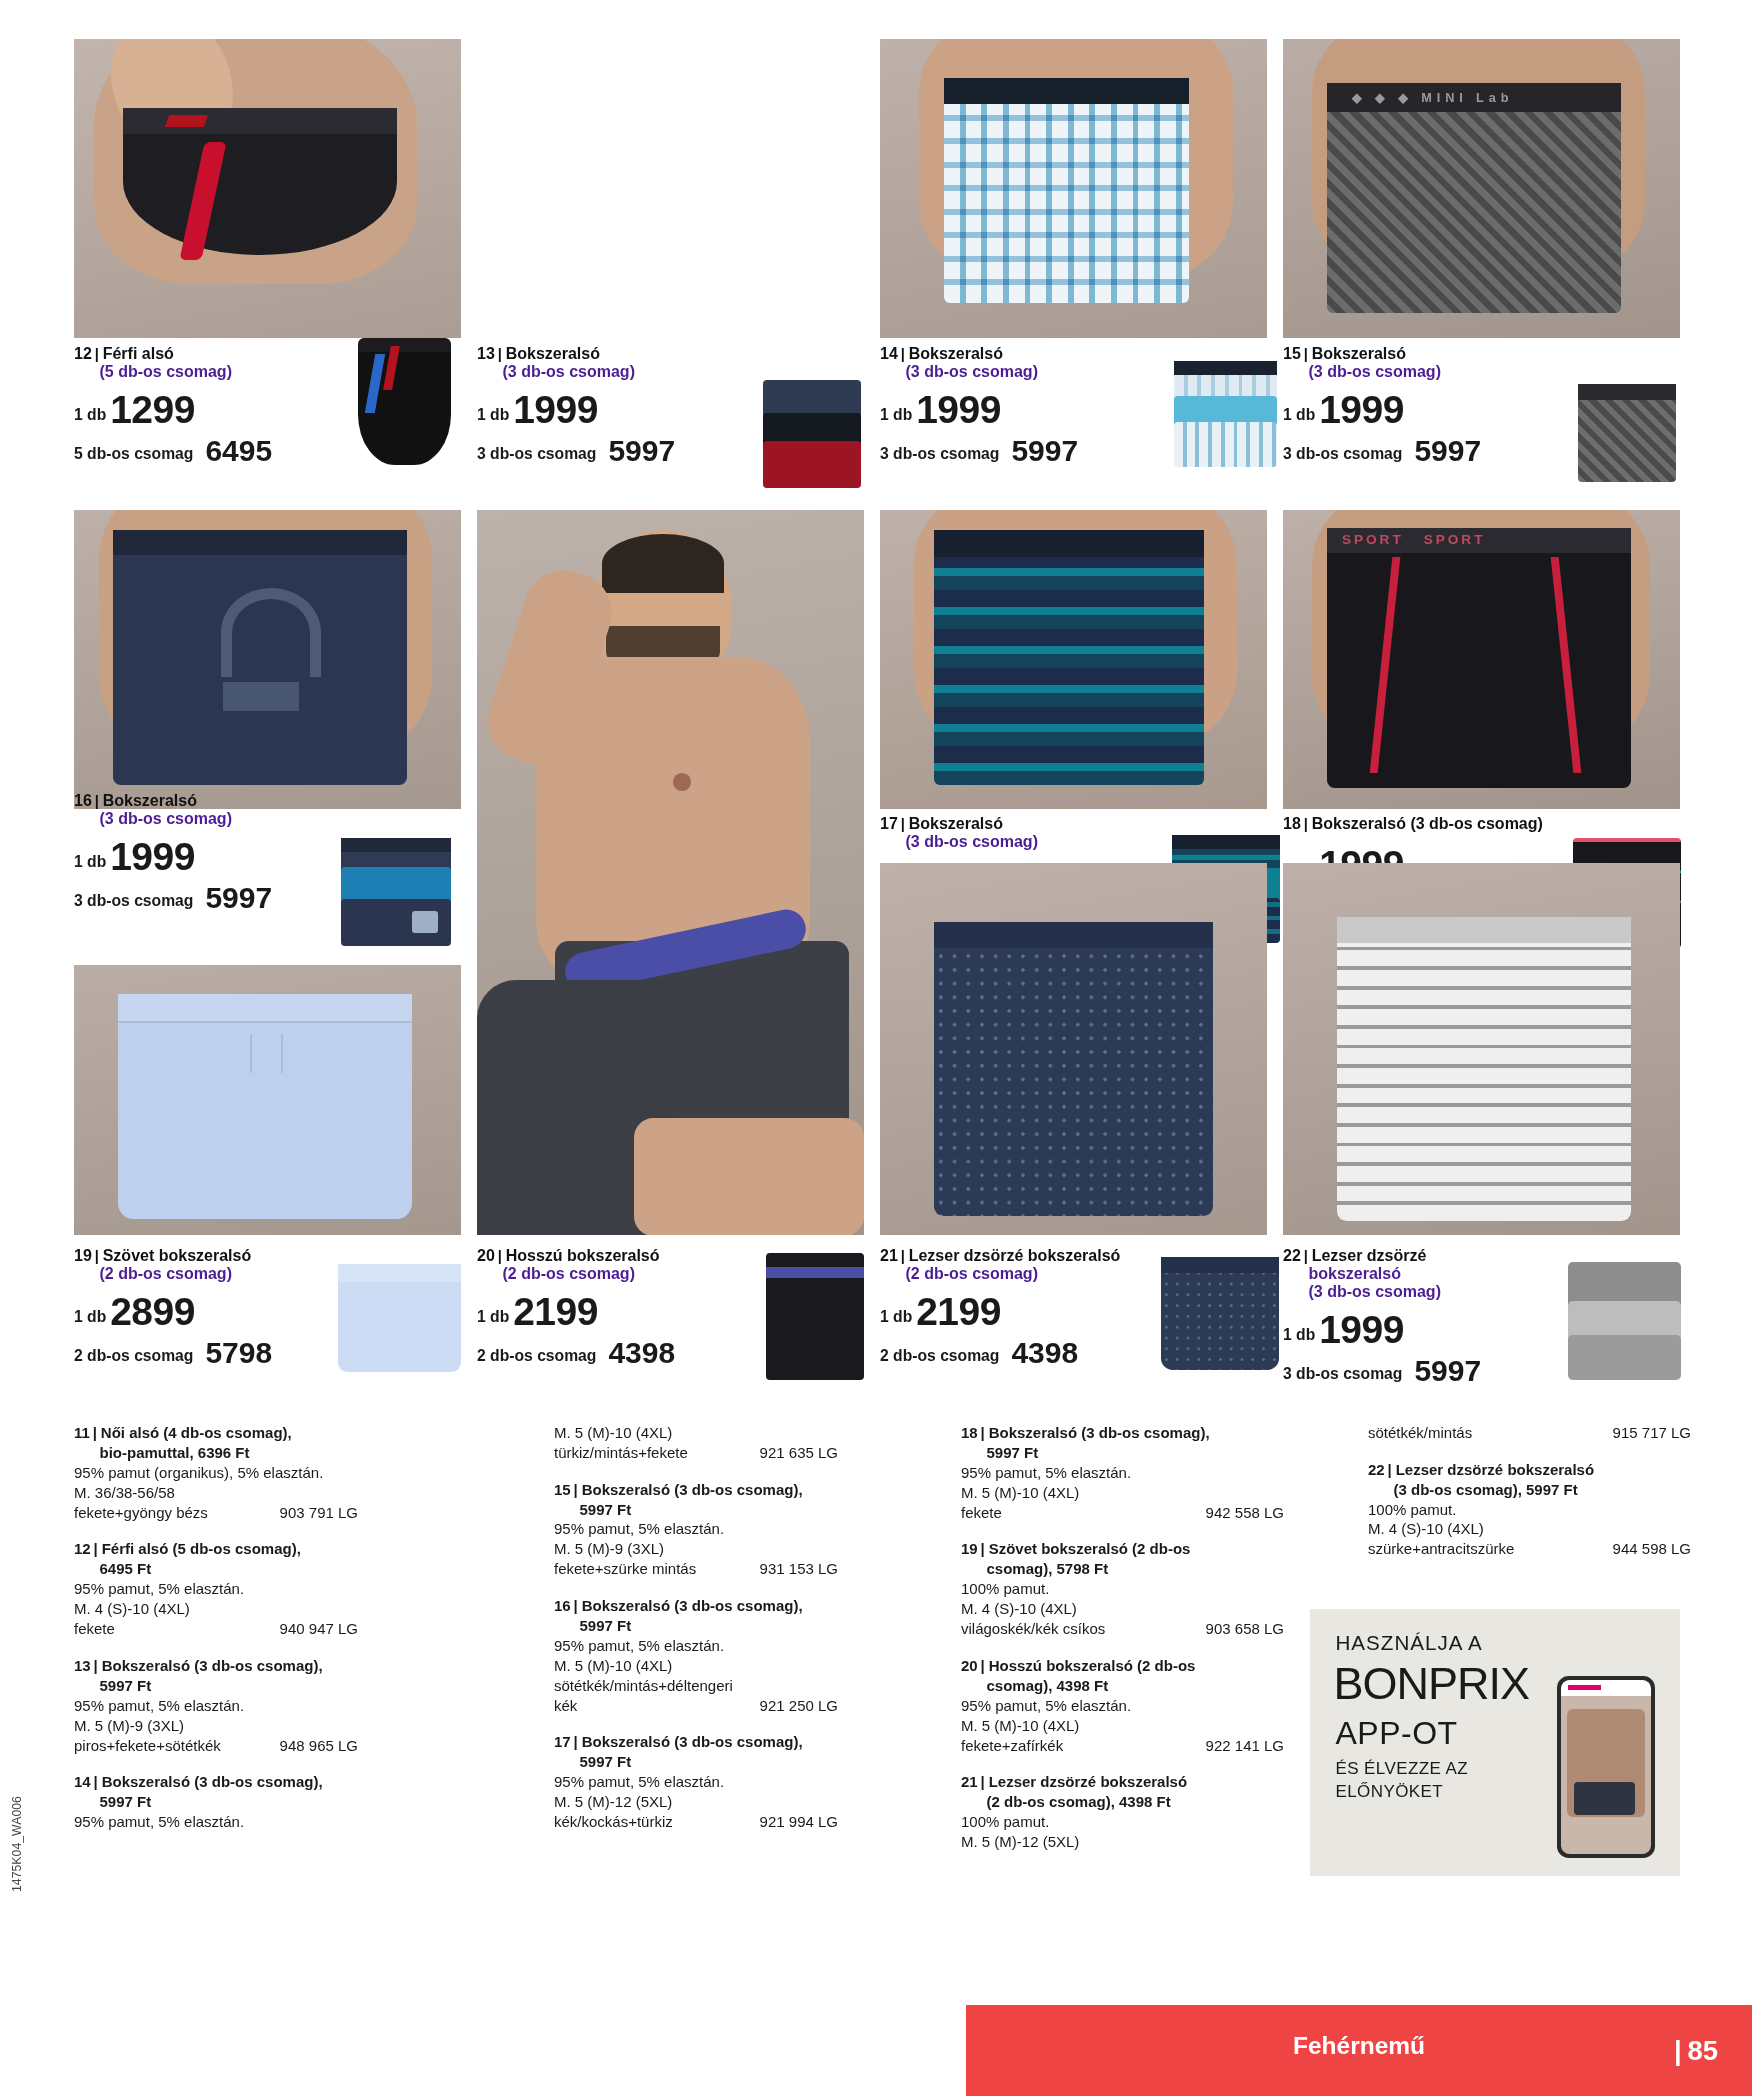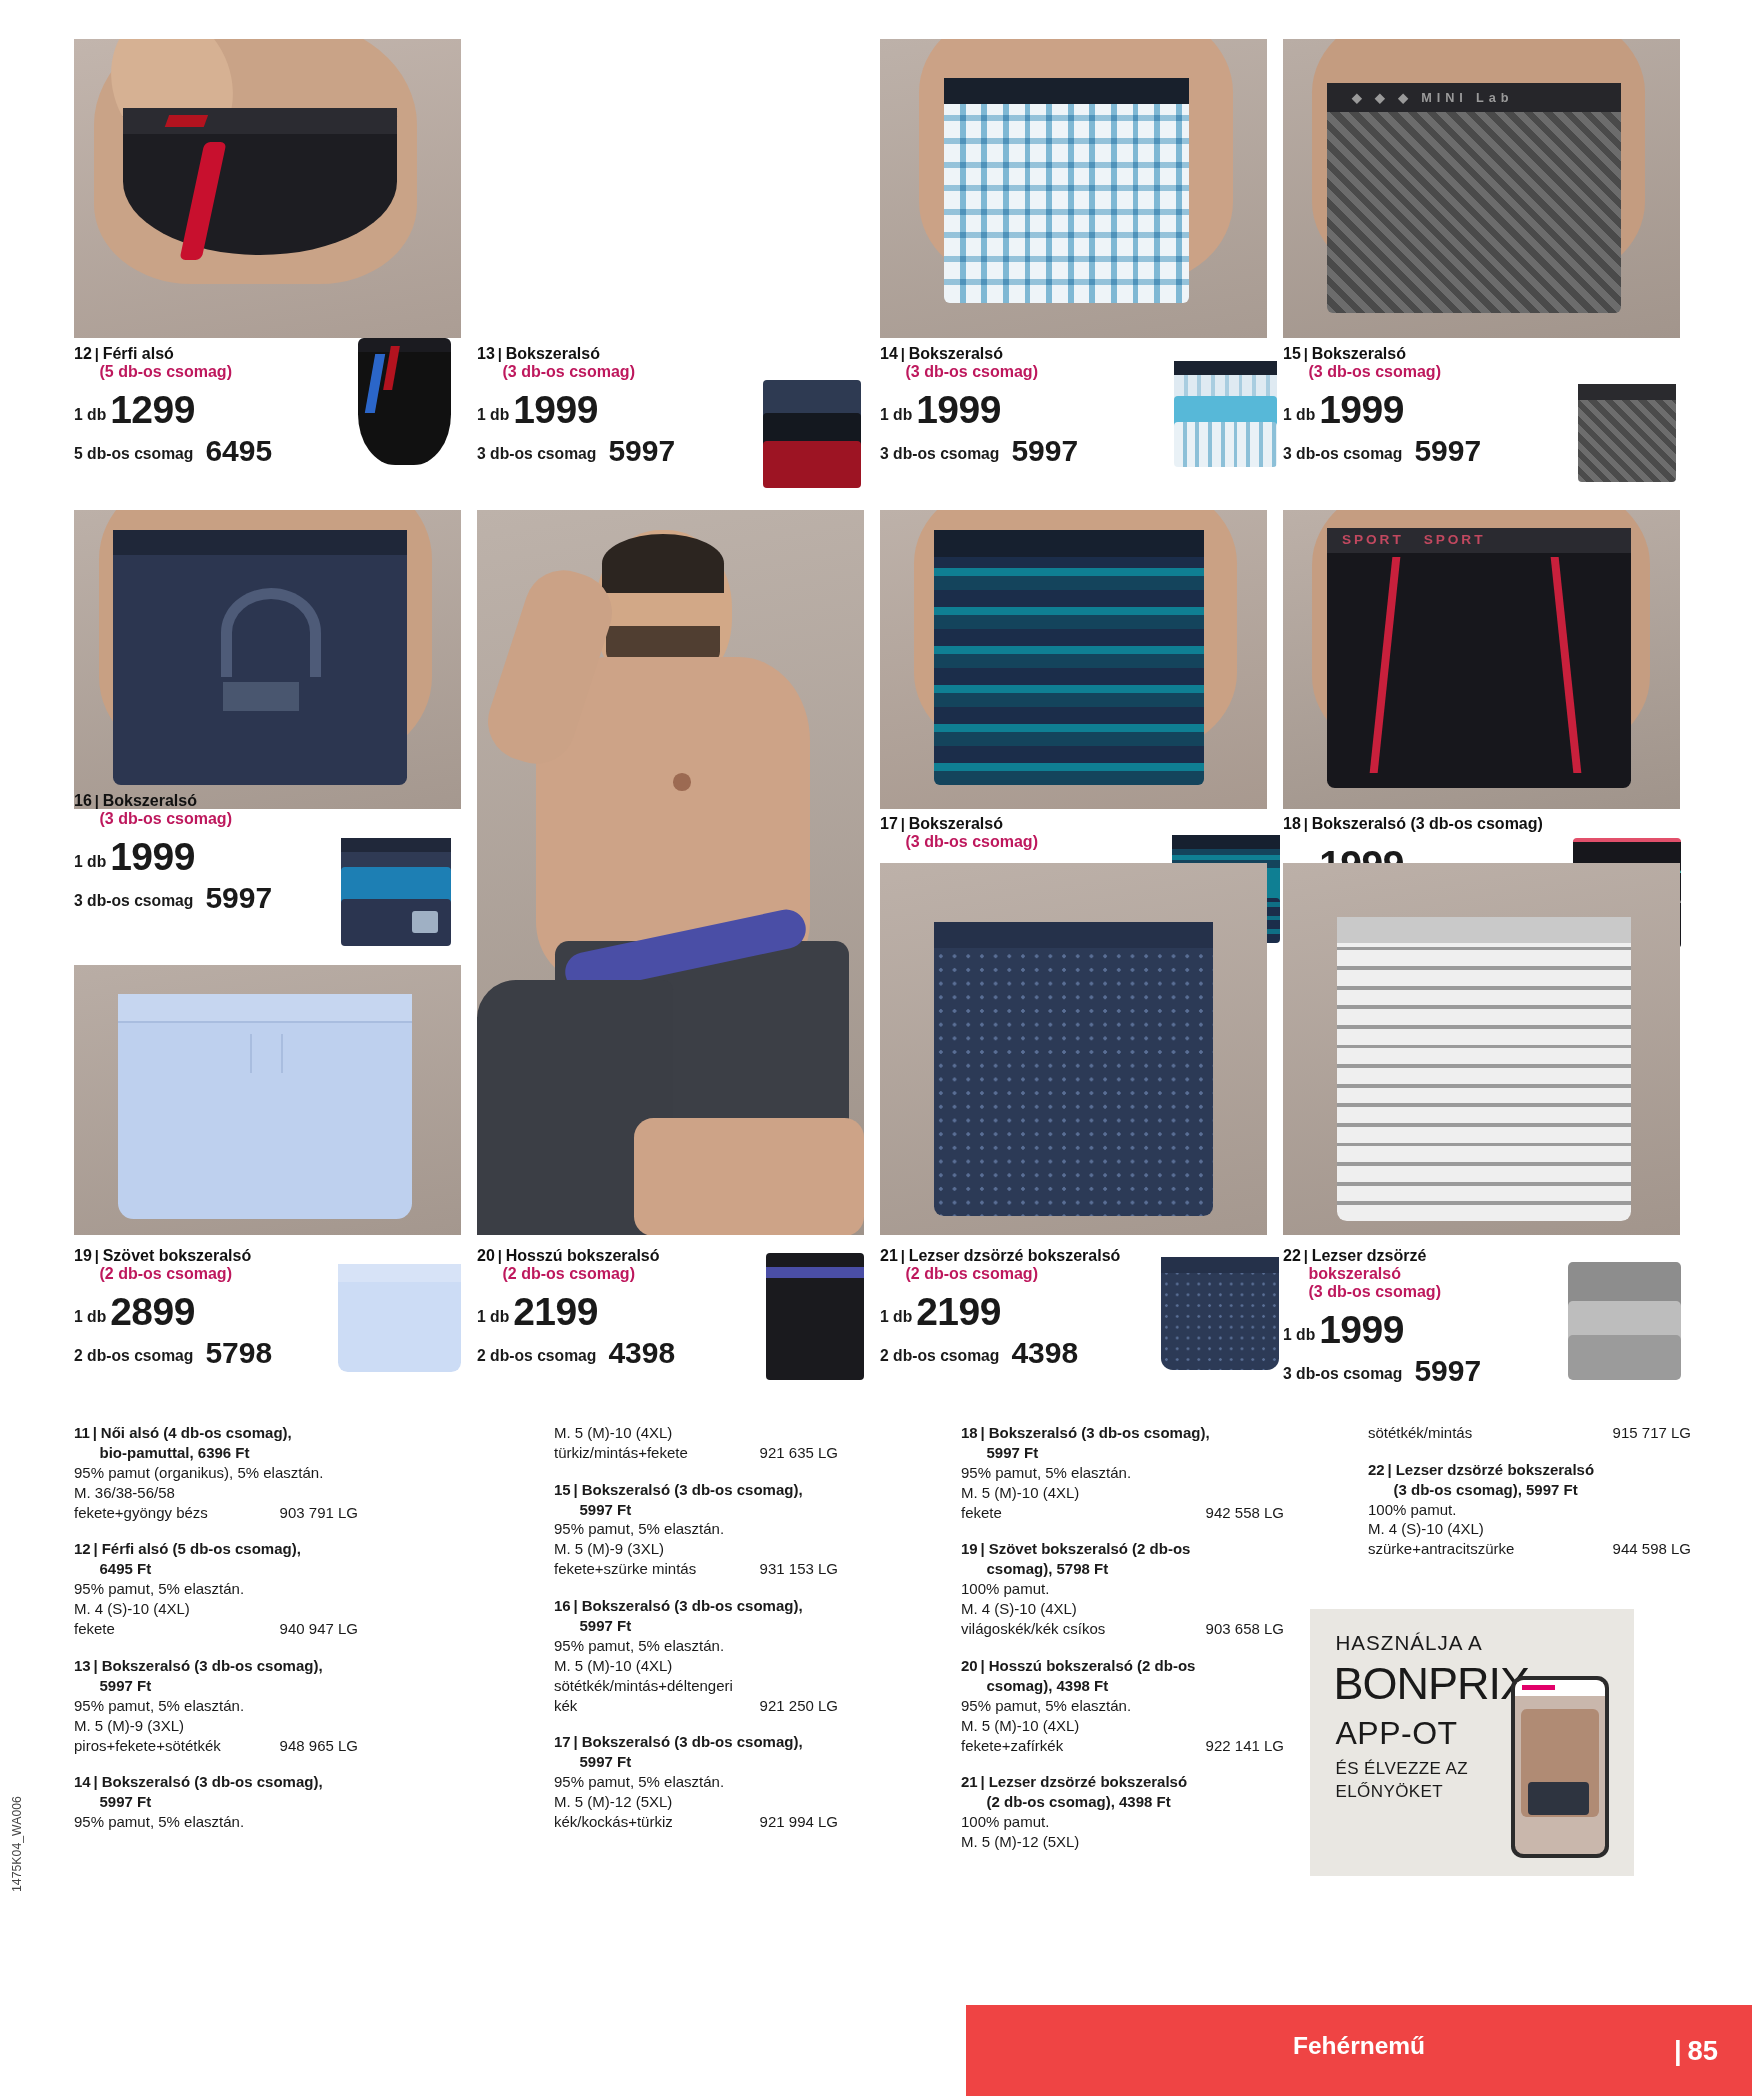--- a/index.html
+++ b/index.html
@@ -19,21 +19,21 @@
     overflow:hidden;
   }
 
   .label-block { position:absolute; font-size:14.7px; }
   .lb-num {
     font-weight:bold; font-size:16px; color:#111;
     display:inline-block;
   }
   .lb-sep { color:#111; padding:0 3.9px 0 2.9px; font-weight:bold; }
   .lb-title { font-weight:bold; font-size:16px; color:#111; }
-  .lb-sub { font-weight:bold; font-size:16px; color:#be185d; display:block; margin-left:25.5px;}
+  .lb-sub { font-weight:bold; font-size:16px; color:#4c1d95; display:block; margin-left:25.5px;}
   .price-row { margin-top:6.9px; white-space:nowrap; }
   .p-small { font-size:15.7px; font-weight:bold; vertical-align:baseline; }
   .p-big { font-size:39px; font-weight:bold; letter-spacing:-0.5px; vertical-align:-2.9px; margin-left:3.9px;}
   .pack-row { margin-top:2px; white-space:nowrap; }
   .pk-small { font-size:15.7px; font-weight:bold; }
   .pk-big { font-size:30px; font-weight:bold; margin-left:12px; vertical-align:-2px;}
 
   .thumb { position:absolute; }
 
   
@@ -48,21 +48,21 @@
   .entry .hdr { font-weight:bold; }
   .entry .hdr .n { font-weight:bold; }
   .entry .hdr .bar { padding:0 3.9px 0 2.9px; }
   .entry .hdr .cont { display:block; margin-left:25.5px; }
   .entry .line { display:block; }
   .entry .artline { display:flex; justify-content:space-between; }
   .entry .artline .code { white-space:nowrap; padding-left:13.7px;}
 
   
   .promo {
-    position:absolute; left:1310px; top:1609px; width:324px; height:267px;
+    position:absolute; left:1310px; top:1609px; width:370px; height:267px;
     background:#e9e7e2;
   }
   .promo .l1 { position:absolute; left:25.5px; top:21.6px; font-size:20.6px; letter-spacing:1px; color:#1a1a1a;}
   .promo .l2 { position:absolute; left:23.5px; top:49px; font-size:45px; font-weight:normal; letter-spacing:-1px; }
   .promo .l3 { position:absolute; left:25.5px; top:106px; font-size:32px; letter-spacing:0.5px; }
   .promo .l4 { position:absolute; left:25.5px; top:149px; font-size:17px; line-height:1.35; letter-spacing:0.4px;}
   .phone {
     position:absolute; right:25.5px; top:67px; width:90px; height:174px;
     background:#2b2b2b; border-radius:11.8px; padding:3.9px;
   }

